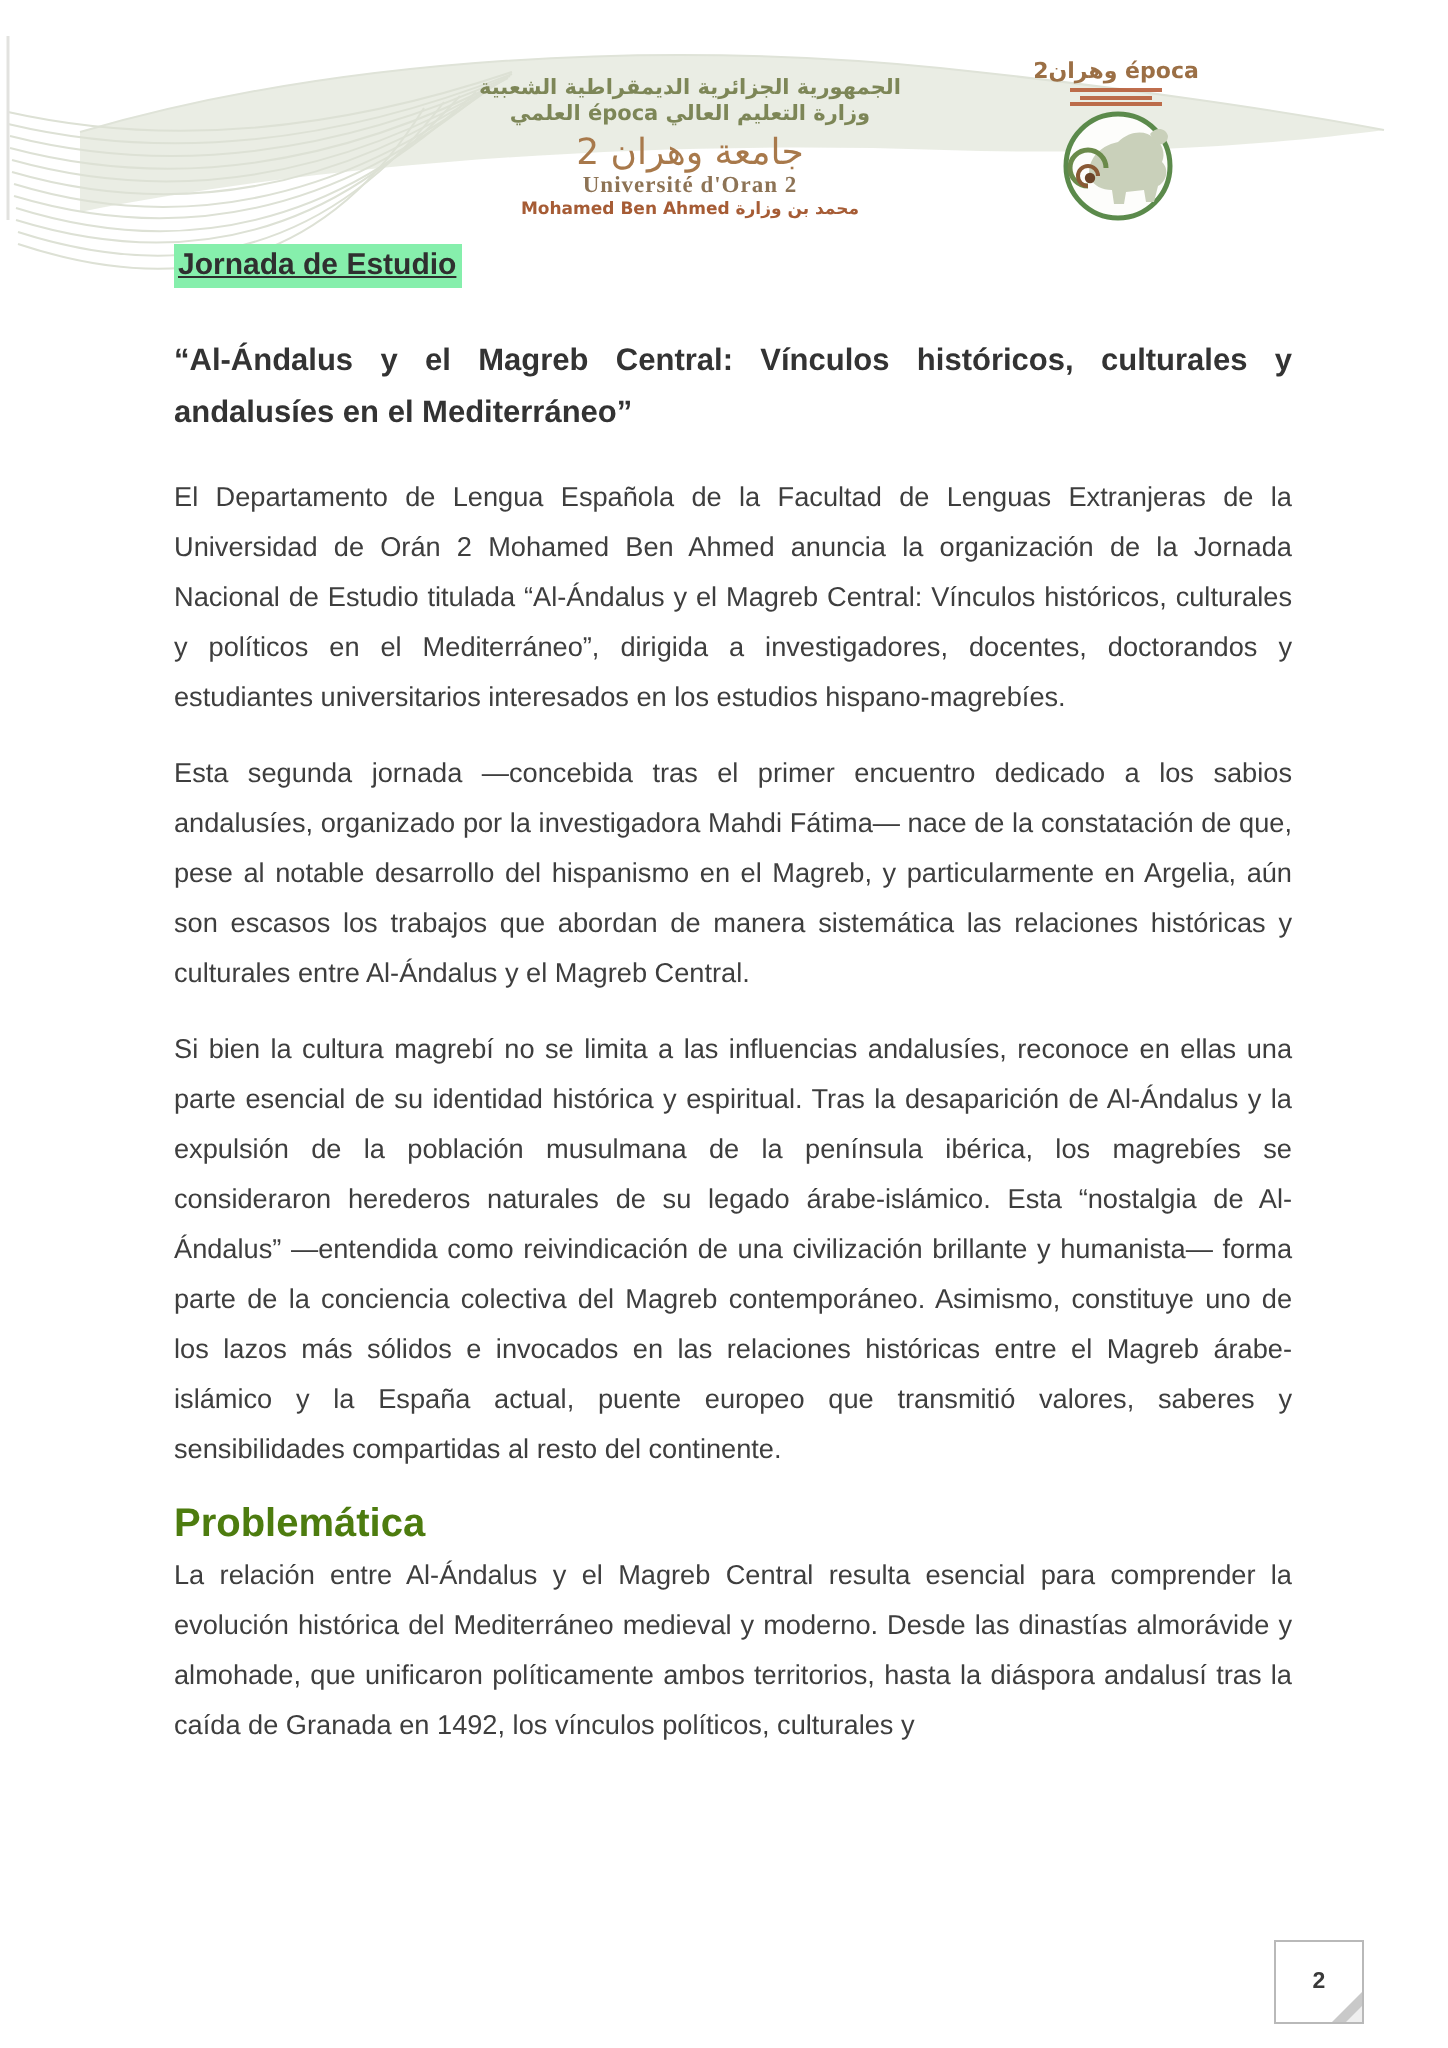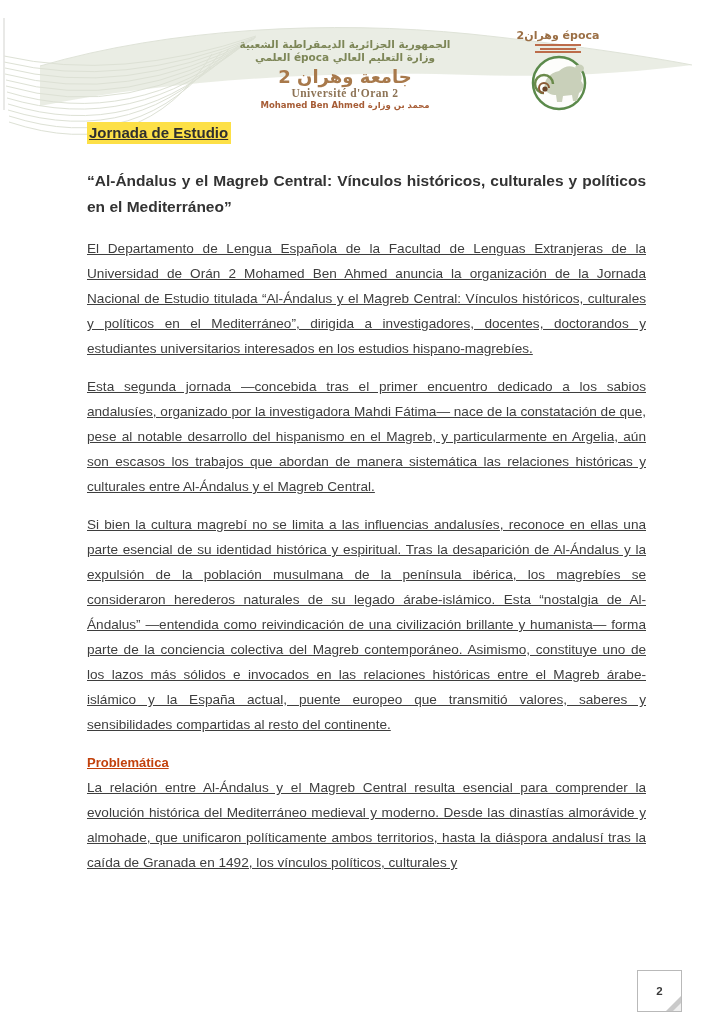--- a/index.html
+++ b/index.html
@@ -18,57 +18,56 @@
   .header-decor {
     position:absolute; top:0; left:0; width:724px; height:180px;
     z-index:0; pointer-events:none;
   }
   .header-text {
     position:absolute; top:20px; left:188px; width:314px;
     text-align:center; z-index:2;
     font-family:"DejaVu Sans","Liberation Sans",sans-serif;
   }
   .hdr-ar { font-size:10.5px; line-height:13px; color:#7d8657; font-weight:bold; }
-  .hdr-uni-ar { font-size:18px; line-height:21px; color:#a8794b; font-weight:bold; letter-spacing:1px; margin-top:2px; }
+  .hdr-uni-ar { font-size:18px; line-height:21px; color:#a8794b; font-weight:normal; letter-spacing:1px; margin-top:2px; }
   .hdr-uni-fr { font-size:11.5px; line-height:13px; color:#8d7355; font-weight:bold; letter-spacing:.5px;font-family:Liberation Serif, serif; }
   .hdr-uni-sub { font-size:8.5px; line-height:10px; color:#a65c35; font-weight:bold; }
   .logo {
     position:absolute; top:12px; left:500px; width:116px;
     text-align:center; z-index:2;
     font-family:"DejaVu Sans","Liberation Sans",sans-serif;
   }
   .logo-title { font-size:11px; font-weight:bold; color:#9b6f45; line-height:12px; }
   .logo-redlines { width:46px; margin:2px auto 1px auto; }
   .logo-redlines i { display:block; height:2px; background:#b4552f; margin-bottom:1.5px; opacity:.85; }
   .logo-redlines i:nth-child(2){ width:80%; margin-left:10%; }
   
   .main {
     position:absolute; top:104px; left:87px; width:559px; z-index:3;
   }
   .event-label {
     display:inline-block;
-    background:#fde047;
+    background:#86efac;
     font-size:15px; font-weight:bold; color:#2f2f2f;
     text-decoration:underline;
     padding:2px 3px 3px 2px;
     margin-bottom:24px;
   }
   .doc-title {
     font-size:15.5px; font-weight:bold; color:#333333;
     line-height:26px; text-align:justify; text-justify:inter-word;
     margin-bottom:16px;
   }
   .main p {
     font-size:13.6px; line-height:25px;
     text-align:justify; text-justify:inter-word;
     margin:0 0 13px 0;
-    text-decoration:underline;
   }
   .section-heading {
-    font-size:13px; font-weight:bold; color:#c2410c; line-height:25px;text-decoration:underline;
+    font-size:20px; font-weight:bold; color:#4d7c0f; line-height:25px;
   }
   
   .page-number-box {
     position:absolute; left:637px; top:952px;
     width:45px; height:42px;
     border:1px solid #b9b9b9; background:#ffffff;
     display:flex; align-items:center; justify-content:center;
     font-size:11.5px; font-weight:bold; color:#3a3a3a;
     z-index:4;
   }
@@ -140,21 +139,21 @@
       <path d="M 21 38 A 9 9 0 1 1 30 29" fill="none" stroke="#6a8a4a" stroke-width="2.5"></path>
       <path d="M 21 38 A 5 5 0 1 1 26 33" fill="none" stroke="#8a5a35" stroke-width="2"></path>
       <circle cx="22" cy="34" r="2.6" fill="#6a4327"></circle>
     </svg>
   </div>
 
   <div class="main">
     <div>
       <span class="event-label">Jornada de Estudio</span>
     </div>
-    <div class="doc-title">“Al-Ándalus y el Magreb Central: Vínculos históricos, culturales y políticos en el Mediterráneo”</div>
+    <div class="doc-title">“Al-Ándalus y el Magreb Central: Vínculos históricos, culturales y andalusíes en el Mediterráneo”</div>
 
     <p>El Departamento de Lengua Española de la Facultad de Lenguas Extranjeras de la Universidad de Orán 2 Mohamed Ben Ahmed anuncia la organización de la Jornada Nacional de Estudio titulada “Al-Ándalus y el Magreb Central: Vínculos históricos, culturales y políticos en el Mediterráneo”, dirigida a investigadores, docentes, doctorandos y estudiantes universitarios interesados en los estudios hispano-magrebíes.</p>
     <p>Esta segunda jornada —concebida tras el primer encuentro dedicado a los sabios andalusíes, organizado por la investigadora Mahdi Fátima— nace de la constatación de que, pese al notable desarrollo del hispanismo en el Magreb, y particularmente en Argelia, aún son escasos los trabajos que abordan de manera sistemática las relaciones históricas y culturales entre Al-Ándalus y el Magreb Central.</p>
     <p>Si bien la cultura magrebí no se limita a las influencias andalusíes, reconoce en ellas una parte esencial de su identidad histórica y espiritual. Tras la desaparición de Al-Ándalus y la expulsión de la población musulmana de la península ibérica, los magrebíes se consideraron herederos naturales de su legado árabe-islámico. Esta “nostalgia de Al-Ándalus” —entendida como reivindicación de una civilización brillante y humanista— forma parte de la conciencia colectiva del Magreb contemporáneo. Asimismo, constituye uno de los lazos más sólidos e invocados en las relaciones históricas entre el Magreb árabe-islámico y la España actual, puente europeo que transmitió valores, saberes y sensibilidades compartidas al resto del continente.</p>
 
     <div class="section">
       <div class="section-heading">Problemática</div>
       <p style="margin-bottom:0">La relación entre Al-Ándalus y el Magreb Central resulta esencial para comprender la evolución histórica del Mediterráneo medieval y moderno. Desde las dinastías almorávide y almohade, que unificaron políticamente ambos territorios, hasta la diáspora andalusí tras la caída de Granada en 1492, los vínculos políticos, culturales y</p>
     </div>
   </div>

